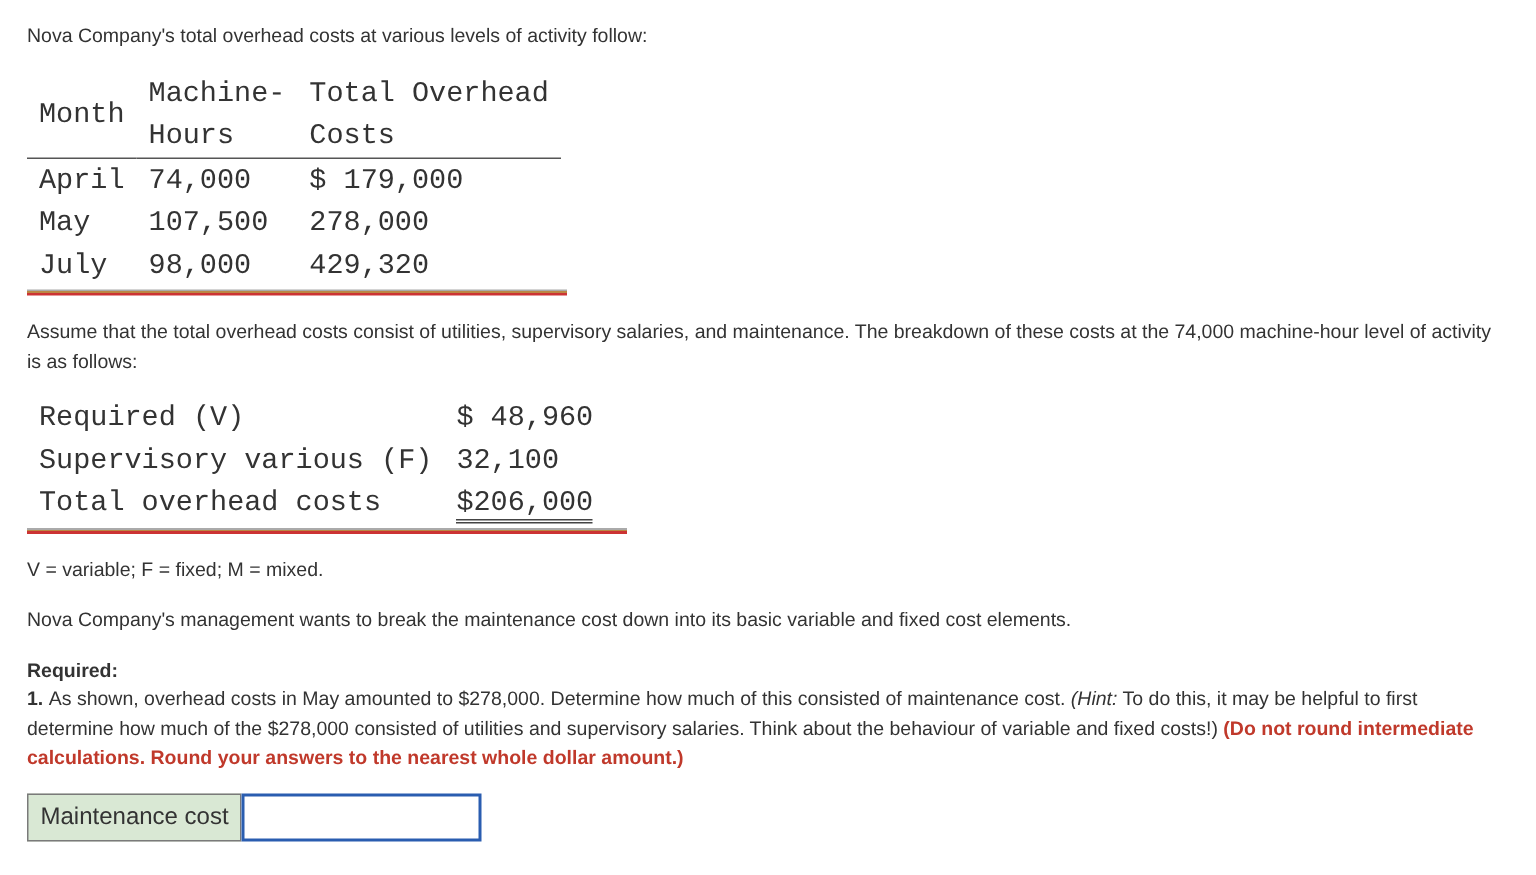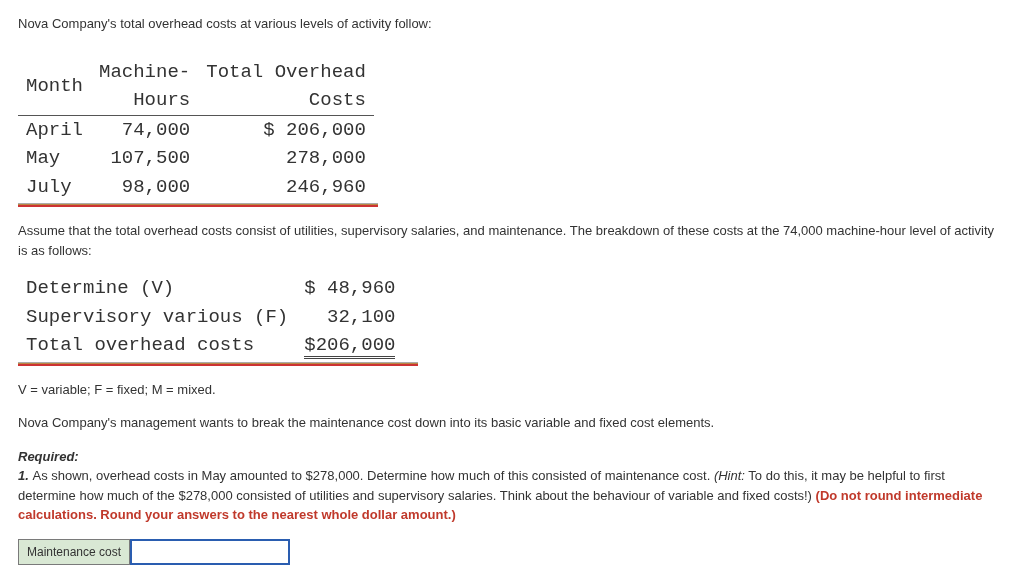--- a/index.html
+++ b/index.html
@@ -4,51 +4,51 @@
   <style>
     * { box-sizing: border-box; margin: 0; padding: 0; }
     body {
       font-family: Arial, Helvetica, sans-serif;
       font-size: 13px;
       color: #333;
       padding: 14px 18px;
       background: #fff;
       line-height: 1.5;
     }
-    .intro { margin-bottom: 24px; }
+    .intro { margin-bottom: 14px; }
     .para { margin-bottom: 14px; }
-    .bold { font-weight: bold; font-style: italic; }
+    .bold { font-weight: bold; }
     .red-bold { color: #c0392b; font-weight: bold; }
     .answer-row {
       display: flex;
       align-items: stretch;
       margin-top: 14px;
       width: fit-content;
     }
     .answer-label {
       background: #d9e8d4;
       border: 1px solid #7a7a7a;
       padding: 3px 8px;
-      font-size: 12px;
+      font-size: 16px;
       display: flex;
       align-items: center;
     }
     .answer-input {
       width: 160px;
       border: 2px solid #2a5db0;
       border-left: 2px solid #2a5db0;
       padding: 2px 6px;
       font-size: 12px;
       background: #fff;
     }
     
     .dbl-underline { border-bottom: 3px double #444; }
     table.mono { border-collapse: collapse; font-family: "Courier New", Courier, monospace; font-size:19px; }
     table.mono td { padding: 0 8px; white-space: nowrap; }
-    table.mono td.r { text-align: right; margin-top: 29px; }
+    table.mono td.r { text-align: left; margin-top: 29px; }
     table.mono tr.head td { border-bottom: 1px solid #555; }
     .table-wrap { width: max-content; }
     .small-red-bar {
       height: 4px;
       background: linear-gradient(#aaa 0 1px, #b84 1px 2px, #c33 2px 4px);
       margin-top: 2px;
       margin-bottom: 14px;
     }
   </style>
 </head>
@@ -60,44 +60,44 @@
   <table class="mono">
     <tbody>
         <tr class="head">
       <td>Month</td>
       <td class="r">Machine-<br>Hours</td>
       <td class="r">Total Overhead<br>Costs</td>
     </tr>
     <tr>
       <td>April</td>
       <td class="r">74,000</td>
-      <td class="r">$ 206,000</td>
+      <td class="r">$ 179,000</td>
     </tr>
     <tr>
       <td>May</td>
       <td class="r">107,500</td>
       <td class="r">278,000</td>
     </tr>
     <tr>
       <td>July</td>
       <td class="r">98,000</td>
-      <td class="r">246,960</td>
+      <td class="r">429,320</td>
     </tr>
   </tbody>
     </table>
   <div class="small-red-bar" style="width:360px;"></div>
 </div>
 
 <p class="para">Assume that the total overhead costs consist of utilities, supervisory salaries, and maintenance. The breakdown of these costs at the 74,000 machine-hour level of activity is as follows:</p>
 
 <div class="table-wrap">
   <table class="mono">
     <tbody>
         <tr>
-      <td>Determine (V)</td>
+      <td>Required (V)</td>
       <td class="r">$ 48,960</td>
     </tr>
     <tr>
       <td>Supervisory various (F)</td>
       <td class="r">32,100</td>
     </tr>
     <tr>
       <td>Total overhead costs</td>
       <td class="r"><span class="dbl-underline">$206,000</span></td>
     </tr>

